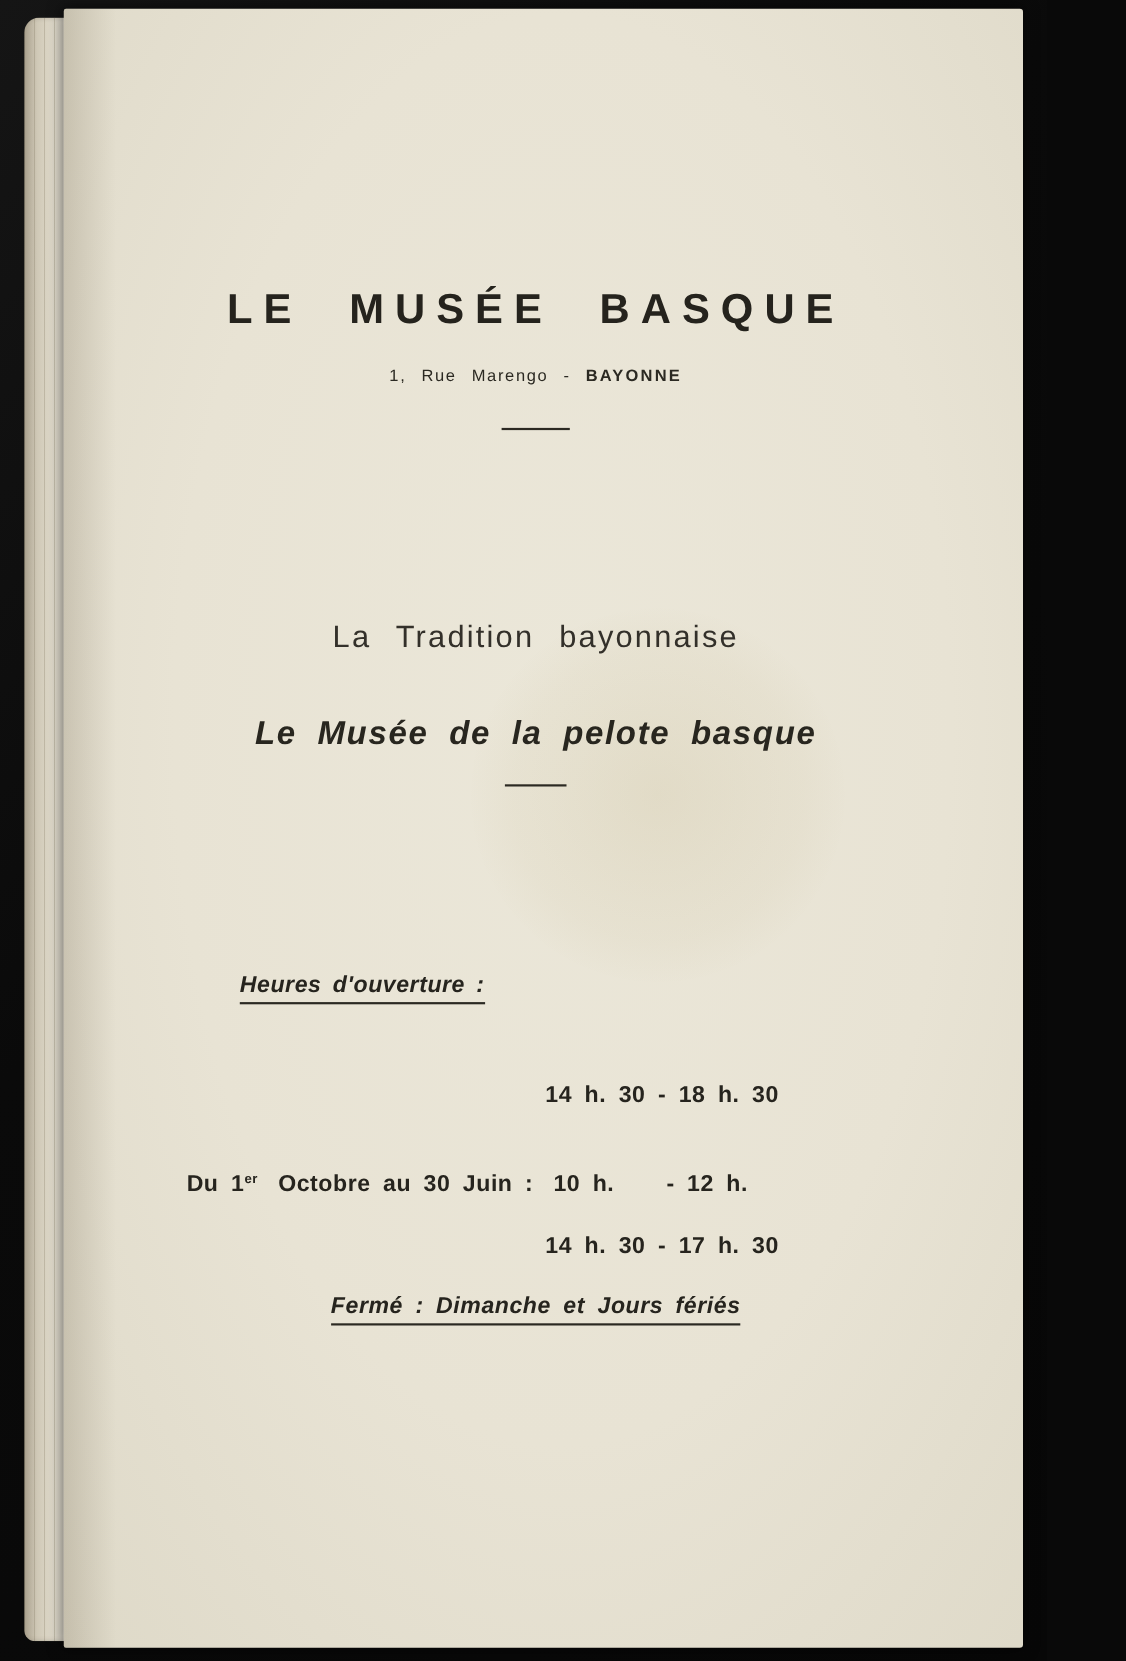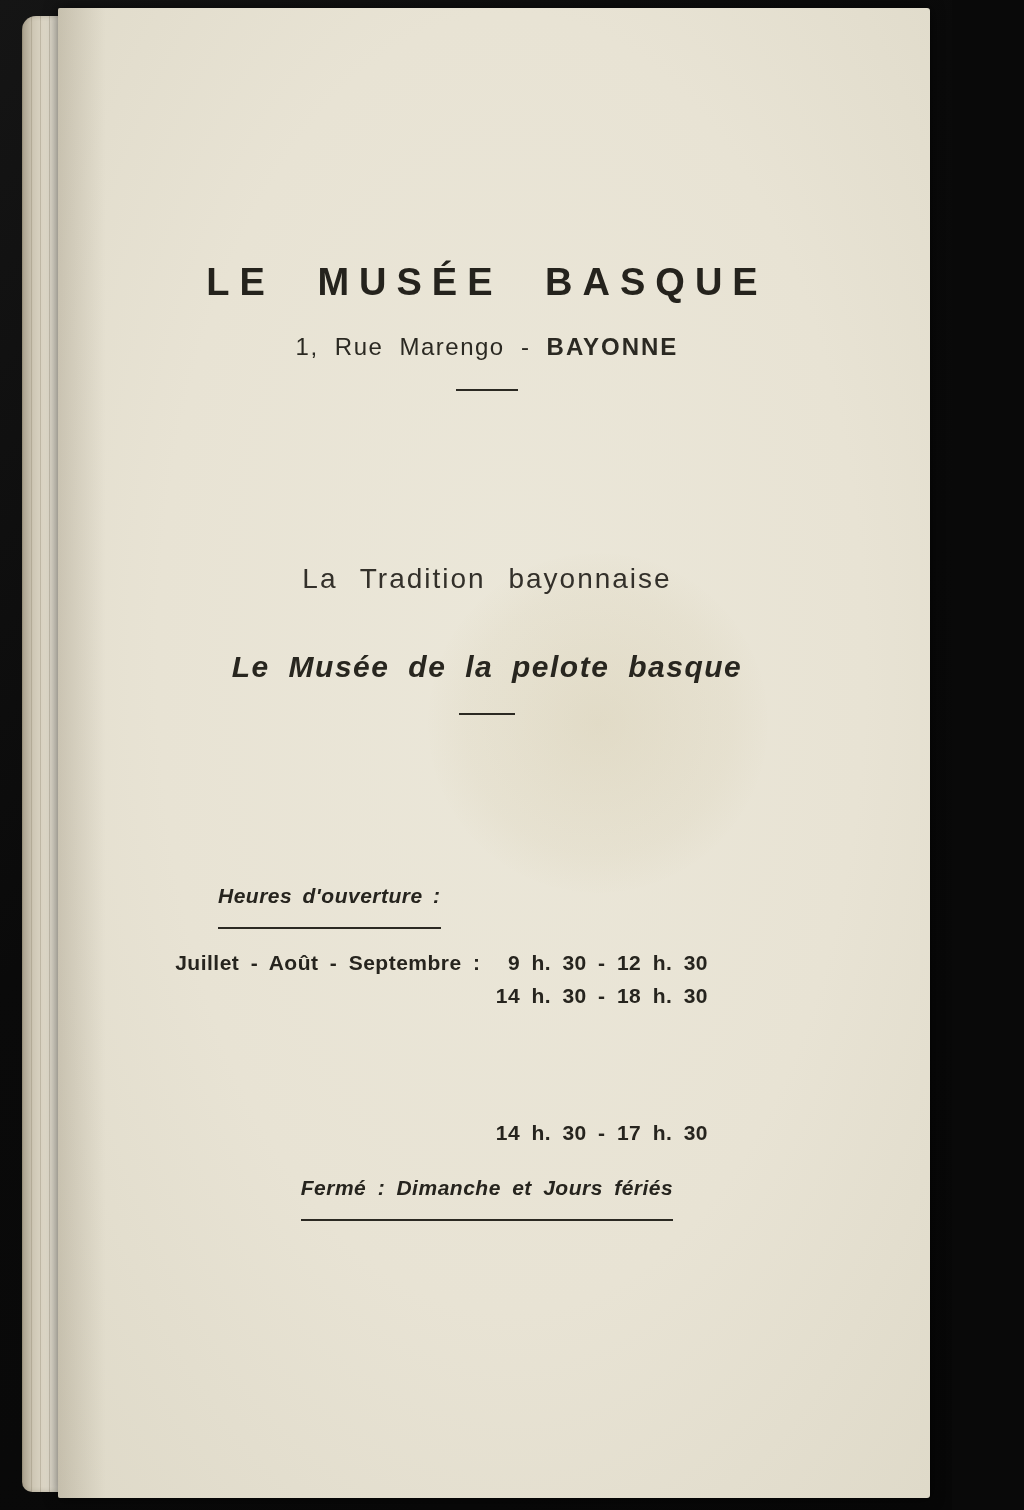--- a/index.html
+++ b/index.html
@@ -78,21 +78,21 @@
   .title {
     top: 261px;
     font-size: 38px;
     font-weight: 600;
     letter-spacing: 10px;
     word-spacing: 22px;
     color: #25231d;
   }
   .address {
     top: 333px;
-    font-size: 24px;
+    font-size: 15px;
     letter-spacing: 1.5px;
     word-spacing: 8px;
     color: #2b2922;
   }
   .address .city { font-weight: 700; letter-spacing: 2px; }
   .rule {
     position: absolute;
     height: 2px;
     background: #2b2922;
     left: 50%;
@@ -123,21 +123,21 @@
     top: 884px;
     font-size: 21px;
     font-style: italic;
     font-weight: 600;
     letter-spacing: 0.5px;
     word-spacing: 4px;
     white-space: nowrap;
   }
   .underlined {
     border-bottom: 2px solid #2b2922;
-    padding-bottom: 20px;
+    padding-bottom: 4px;
   }
   .hours-line {
     position: absolute;
     font-size: 21px;
     font-weight: 700;
     letter-spacing: 0.5px;
     word-spacing: 5px;
     white-space: nowrap;
     color: #26241e;
     text-align: right;
@@ -189,27 +189,29 @@
     <div class="centered subtitle-3">Le Musée de la pelote basque</div>
 
     <div class="centered subtitle subtitle-2">La Tradition bayonnaise</div>
 
     <div class="rule rule-2"></div>
 
     <div class="hours-heading">
       <span class="underlined">Heures d'ouverture :</span>
     </div>
 
-    <div class="hours-line summer-morning">
-      <span>Juillet - Août - Septembre :</span>
-      <span class="sp2">9 h. 30 - 12 h. 30</span>
-    </div>
 
     <div class="hours-line summer-afternoon">14 h. 30 - 18 h. 30</div>
 
+    <div class="hours-line winter-morning">
+      <span>Du 1</span><sup>er</sup>
+      <span class="sp">Octobre au 30 Juin :</span>
+      <span class="sp">10 h.</span>
+      <span class="gap-lg">- 12 h.</span>
+    </div>
 
     <div class="hours-line winter-afternoon">14 h. 30 - 17 h. 30</div>
 
     <div class="centered closed-line">
       <span class="underlined">Fermé : Dimanche et Jours fériés</span>
     </div>
 
   </div>
 </div>
 

